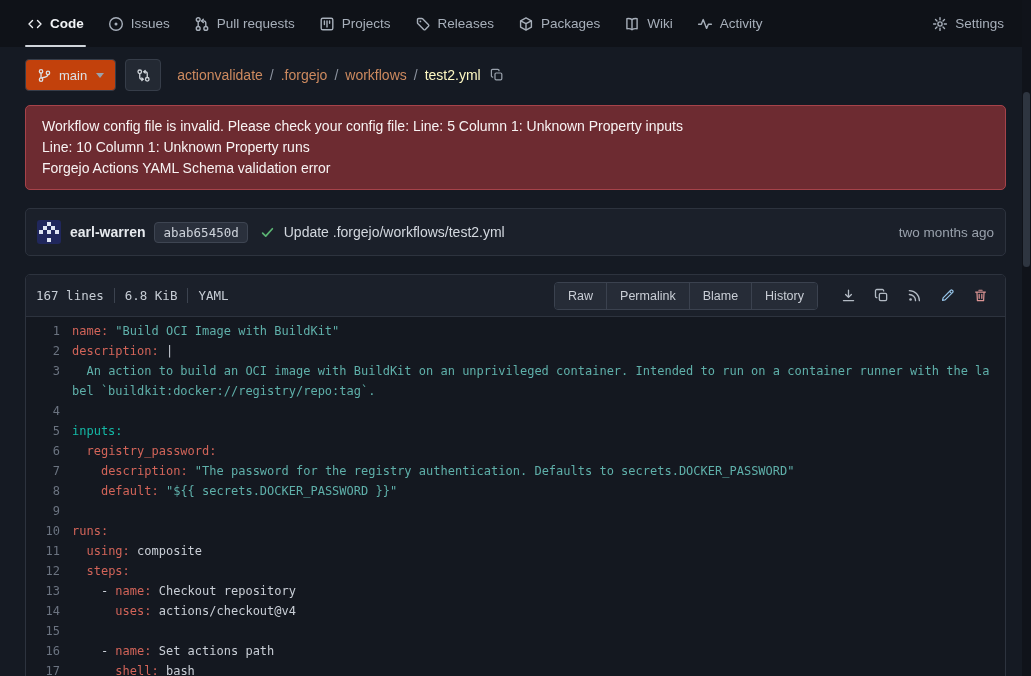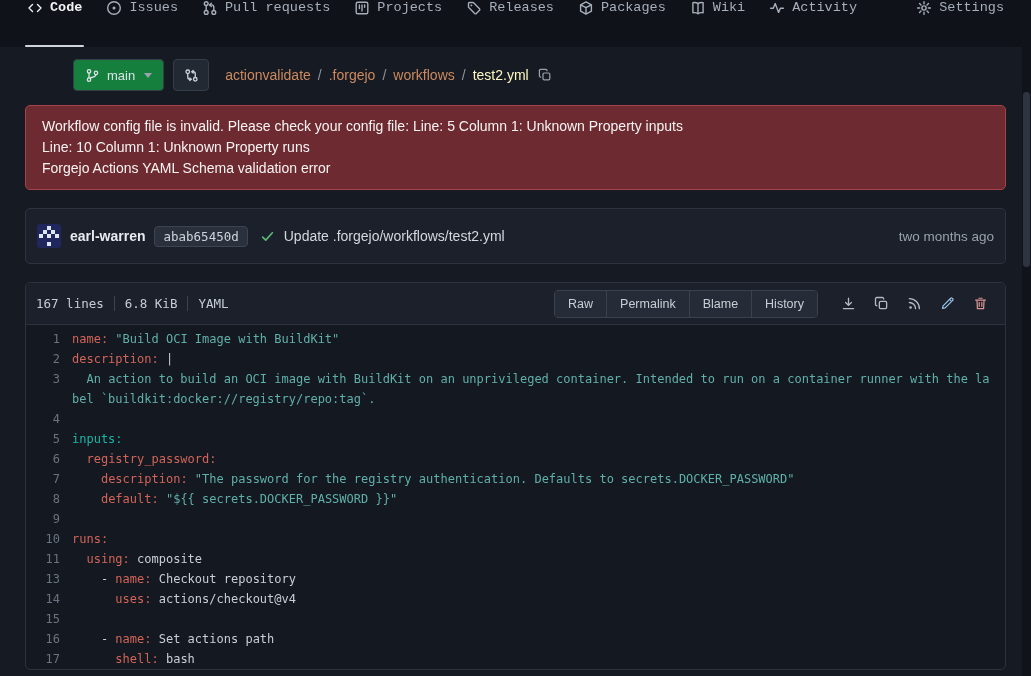--- a/index.html
+++ b/index.html
@@ -12,41 +12,41 @@
   }
   svg { display: block; }
 
   
   .topnav {
     display: flex; align-items: stretch;
     height: 47px; background: #0f1218;
     padding: 0 16px; gap: 2px;
   }
   .nav-item {
-    display: flex; gap: 7px;
+    display: flex; align-items: center; gap: 7px;
     padding: 0 11px; font-size: 13.5px; color: #a7afba;
-    position: relative; cursor: pointer; text-decoration: none; font-family: Liberation Mono, monospace;
+    position: relative; cursor: pointer; text-decoration: none;
   }
   .nav-item .nicon { display: flex; color: inherit; }
   .nav-item.active { color: #f2f4f7; font-weight: 700; }
   .nav-item.active::after {
     content: ""; position: absolute; left: 9px; right: 9px; bottom: 0;
     height: 2px; background: #d0d5db; border-radius: 1px;
   }
   .nav-item.settings { margin-left: auto; }
 
   
   .content { padding: 0 25px; }
 
   .toolbar { display: flex; align-items: center; padding: 12px 0; gap: 9px; }
   .branch-btn {
     display: flex; align-items: center; gap: 7px;
     height: 32px; padding: 0 11px;
-    background: #15803d; border: 1px solid #363d49; border-radius: 4px;
-    color: #dbe0e6; font-size: 13px; font-family: inherit; cursor: pointer; margin-left: 48px;
+    background: #c2410c; border: 1px solid #363d49; border-radius: 4px;
+    color: #dbe0e6; font-size: 13px; font-family: inherit; cursor: pointer;
   }
   .caret {
     width: 0; height: 0; margin-left: 2px;
     border-left: 4px solid transparent; border-right: 4px solid transparent;
     border-top: 5px solid #9aa2ad;
   }
   .sq-btn {
     width: 36px; height: 32px; display: flex; align-items: center; justify-content: center;
     background: #232933; border: 1px solid #363d49; border-radius: 4px;
     color: #cfd4da; cursor: pointer;
@@ -60,21 +60,21 @@
   
   .banner {
     background: #6d2b31; border: 1px solid #a6434a; border-radius: 5px;
     padding: 10px 16px; margin: 2px 0 18px;
     font-size: 14px; line-height: 21px; color: #f8f3f3;
   }
 
   
   .commit-box {
     display: flex; align-items: center; gap: 9px;
-    height: 56px; padding: 12px 11px; margin-bottom: 18px;
+    height: 48px; padding: 12px 11px; margin-bottom: 18px;
     background: #1b202a; border: 1px solid #2d333e; border-radius: 5px;
     font-size: 14px;
   }
   .avatar { width: 24px; height: 24px; border-radius: 3px; overflow: hidden; flex: none; cursor: pointer; }
   .author { font-weight: 700; color: #e7eaee; }
   .hash {
     font-family: "DejaVu Sans Mono", monospace; font-size: 12.5px;
     background: #2a303c; border: 1px solid #3e4552; border-radius: 4px;
     padding: 2px 8px; color: #ced3db; cursor: pointer;
   }
@@ -376,20 +376,24 @@
         </div>
         <div class="ln-row">
           <span class="ln-num">10</span>
           <span class="ln-code"><span style="color: rgb(210, 100, 89);">runs:</span></span>
         </div>
         <div class="ln-row">
           <span class="ln-num">11</span>
           <span class="ln-code"><span style="color: rgb(201, 206, 214);">  </span><span style="color: rgb(210, 100, 89);">using:</span><span style="color: rgb(201, 206, 214);"> composite</span></span>
         </div>
         <div class="ln-row">
+          <span class="ln-num">12</span>
+          <span class="ln-code"><span style="color: rgb(201, 206, 214);">  </span><span style="color: rgb(210, 100, 89);">steps:</span></span>
+        </div>
+        <div class="ln-row">
           <span class="ln-num">13</span>
           <span class="ln-code"><span style="color: rgb(201, 206, 214);">    - </span><span style="color: rgb(210, 100, 89);">name:</span><span style="color: rgb(201, 206, 214);"> Checkout repository</span></span>
         </div>
         <div class="ln-row">
           <span class="ln-num">14</span>
           <span class="ln-code"><span style="color: rgb(201, 206, 214);">      </span><span style="color: rgb(210, 100, 89);">uses:</span><span style="color: rgb(201, 206, 214);"> actions/checkout@v4</span></span>
         </div>
         <div class="ln-row">
           <span class="ln-num">15</span>
           <span class="ln-code"></span>

